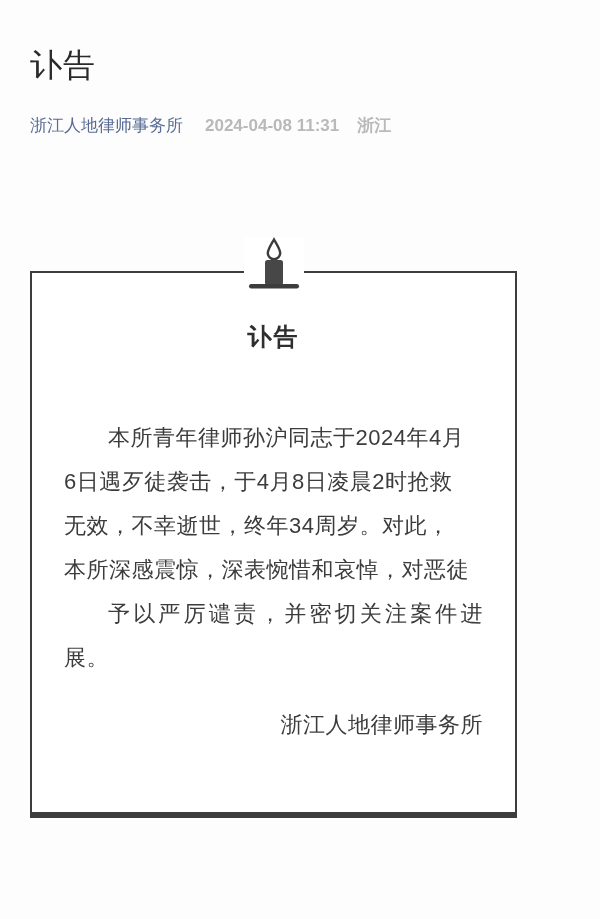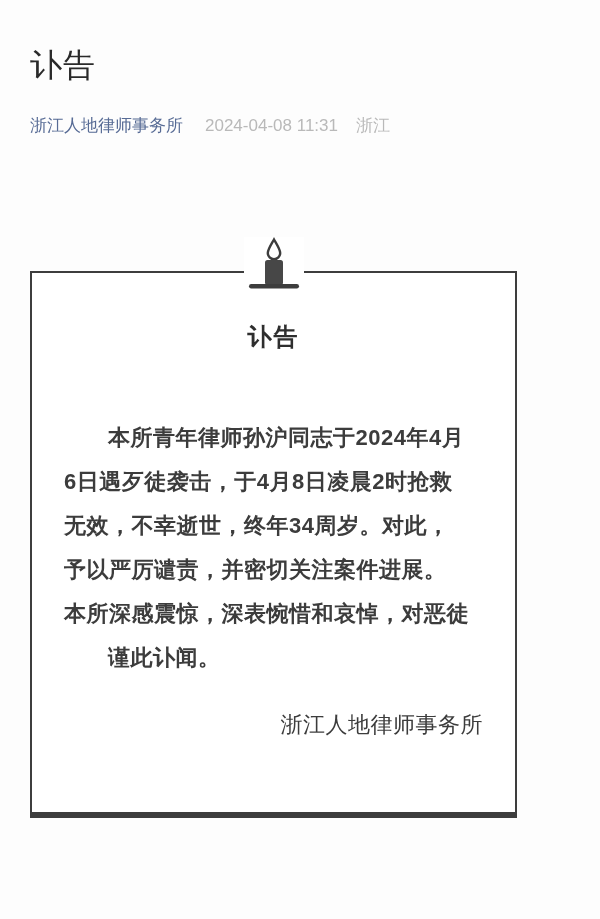--- a/index.html
+++ b/index.html
@@ -26,21 +26,21 @@
     display: flex;
     align-items: baseline;
     gap: 22px;
     padding: 0 30px;
     margin-top: 28px;
     font-size: 17px;
     line-height: 24px;
     white-space: nowrap;
   }
   .meta-source { color: #576b95; cursor: pointer; }
-  .meta-time, .meta-location { color: #b9b9b9; }
+  .meta-time, .meta-location { color: #b9b9b9; font-weight: bold; }
   .meta-location { margin-left: -4px; }
 
   
   .card {
     position: relative;
     margin: 133px 30px 0 30px;
     background: #ffffff;
     border: 2px solid #3d3d3d;
     border-bottom-width: 6px;
     padding: 47px 32px 64px 32px;
@@ -63,21 +63,21 @@
     color: #2e2e2e;
     letter-spacing: 2px;
   }
   .body-lines {
     margin-top: 62px;
     font-size: 22px;
     line-height: 44px;
     color: #3c3c3c;
     letter-spacing: 0.5px;
   }
-  .body-lines .body-line { text-align: justify; font-weight: bold; }
+  .body-lines .body-line { text-align: justify; }
   .body-lines .body-line:first-child,
   .body-lines .body-line:last-child { text-indent: 2em; }
 
   .signature {
     margin-top: 22px;
     text-align: right;
     font-size: 22px;
     line-height: 46px;
     color: #3c3c3c;
     letter-spacing: 0.5px;
@@ -111,23 +111,22 @@
         <rect x="3" y="47" width="50" height="4.5" rx="2.2" fill="#3d3d3d"></rect>
       </svg>
     </div>
 
     <div class="card-title">讣告</div>
 
     <div class="body-lines">
         <div class="body-line">本所青年律师孙沪同志于2024年4月</div>
         <div class="body-line">6日遇歹徒袭击，于4月8日凌晨2时抢救</div>
         <div class="body-line">无效，不幸逝世，终年34周岁。对此，</div>
+        <div class="body-line">本所深感震惊，深表惋惜和哀悼，对恶徒</div>
         <div class="body-line">予以严厉谴责，并密切关注案件进展。</div>
-        <div class="body-line">本所深感震惊，深表惋惜和哀悼，对恶徒</div>
-        <div class="body-line">谨此讣闻。</div>
       </div>
 
     <div class="signature">
       <div>浙江人地律师事务所</div>
     </div>
 
   </div>
 </div>
 
 </body></html>

